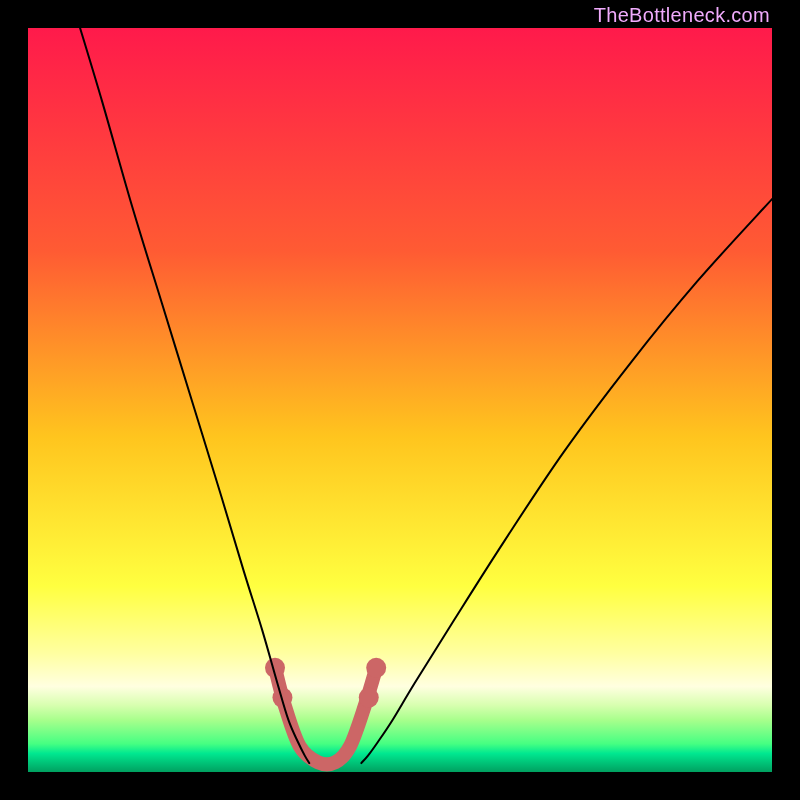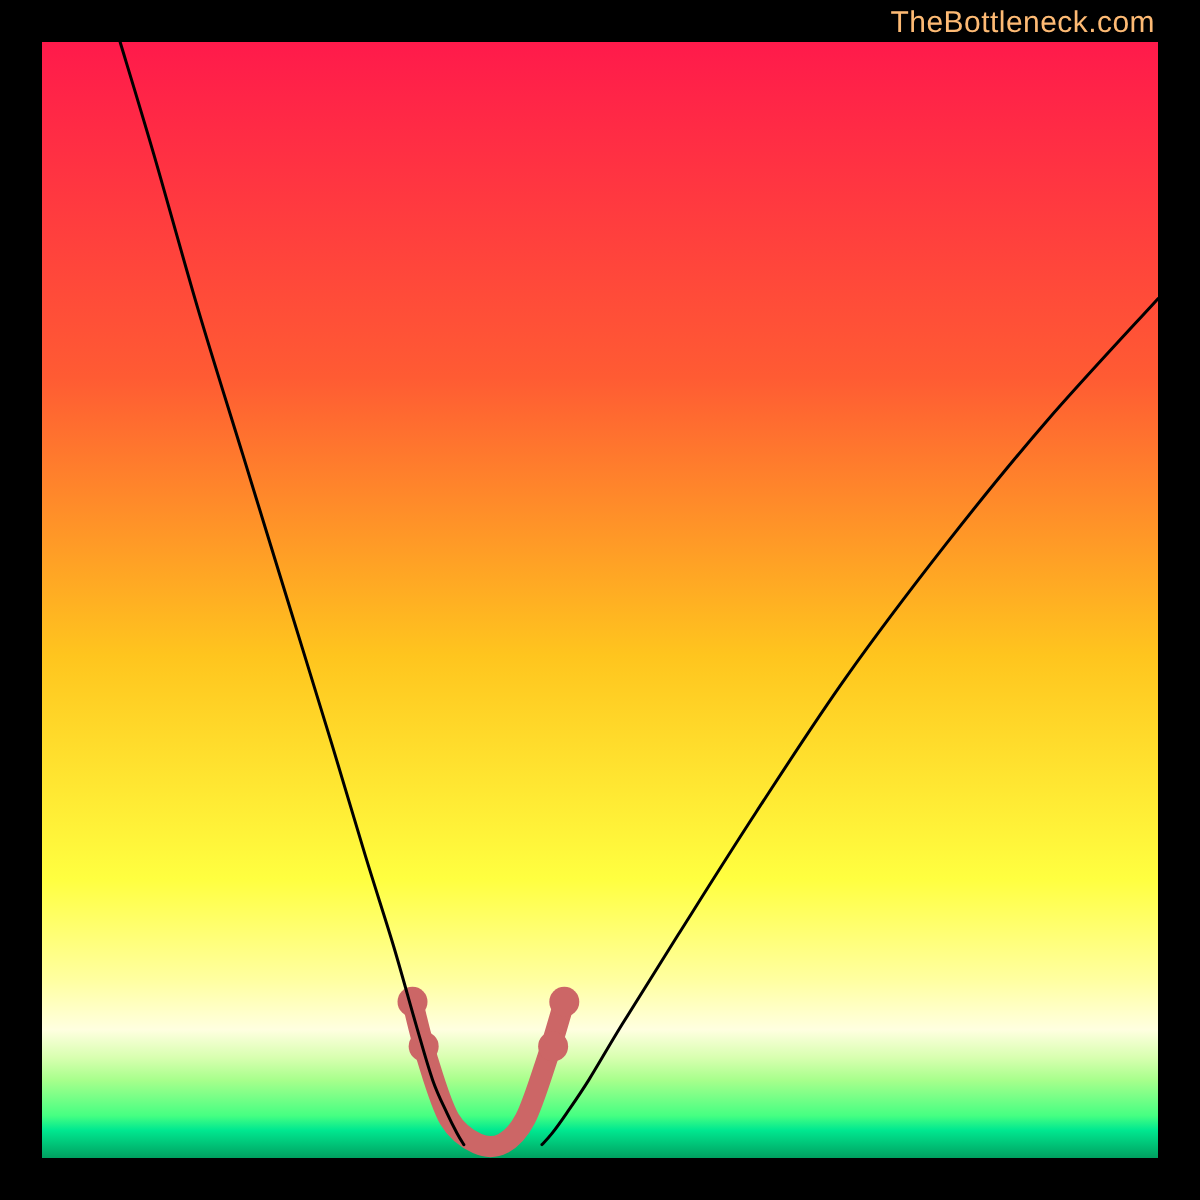--- a/index.html
+++ b/index.html
@@ -23,21 +23,21 @@
     position: absolute;
     left: 0;
     top: 0;
     width: 100%;
     height: 100%;
   }
   .watermark {
     position: absolute;
     top: 4px;
     right: 30px;
-    color: #fdba74;
+    color: #f0abfc;
     font-size: 20px;
     font-weight: 500;
     letter-spacing: 0.3px;
   }
   svg.curves {
     position: absolute;
     left: 28px;
     top: 28px;
     width: 744px;
     height: 744px;

